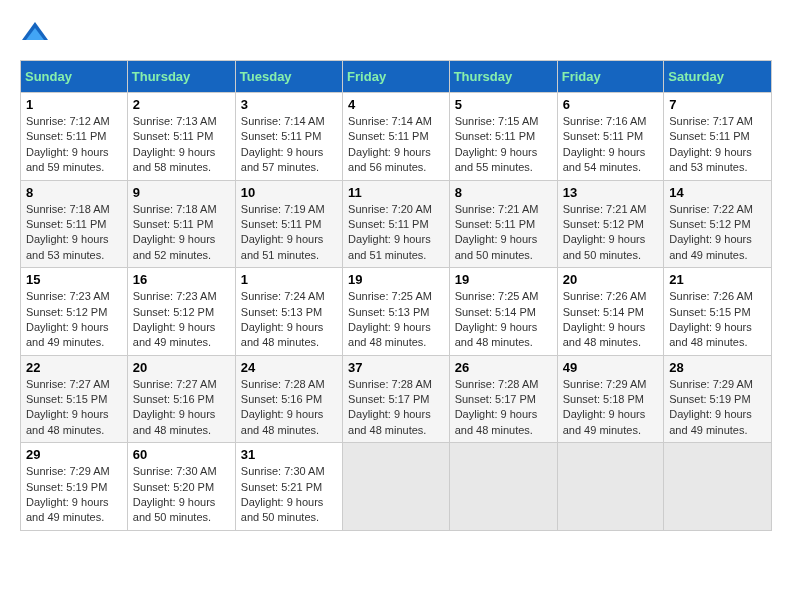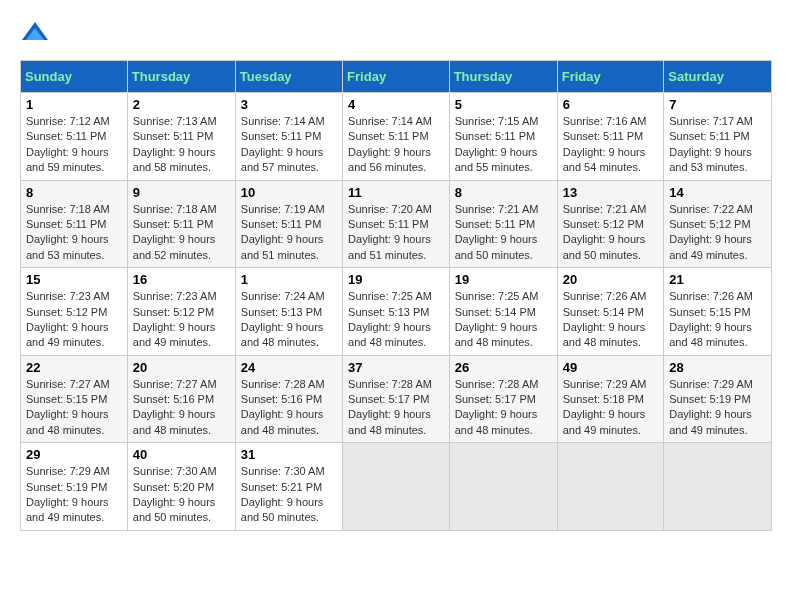--- a/index.html
+++ b/index.html
@@ -240,21 +240,21 @@
           <span class="day-num">28</span>
           <div class="day-info">Sunrise: 7:29 AM<br>Sunset: 5:19 PM<br>Daylight: 9 hours and 49 minutes.</div>
         </td>
       </tr>
       <tr>
         <td>
           <span class="day-num">29</span>
           <div class="day-info">Sunrise: 7:29 AM<br>Sunset: 5:19 PM<br>Daylight: 9 hours and 49 minutes.</div>
         </td>
         <td>
-          <span class="day-num">40</span>
+          <span class="day-num">60</span>
           <div class="day-info">Sunrise: 7:30 AM<br>Sunset: 5:20 PM<br>Daylight: 9 hours and 50 minutes.</div>
         </td>
         <td>
           <span class="day-num">31</span>
           <div class="day-info">Sunrise: 7:30 AM<br>Sunset: 5:21 PM<br>Daylight: 9 hours and 50 minutes.</div>
         </td>
         <td class="empty-cell"></td>
         <td class="empty-cell"></td>
         <td class="empty-cell"></td>
         <td class="empty-cell"></td>

